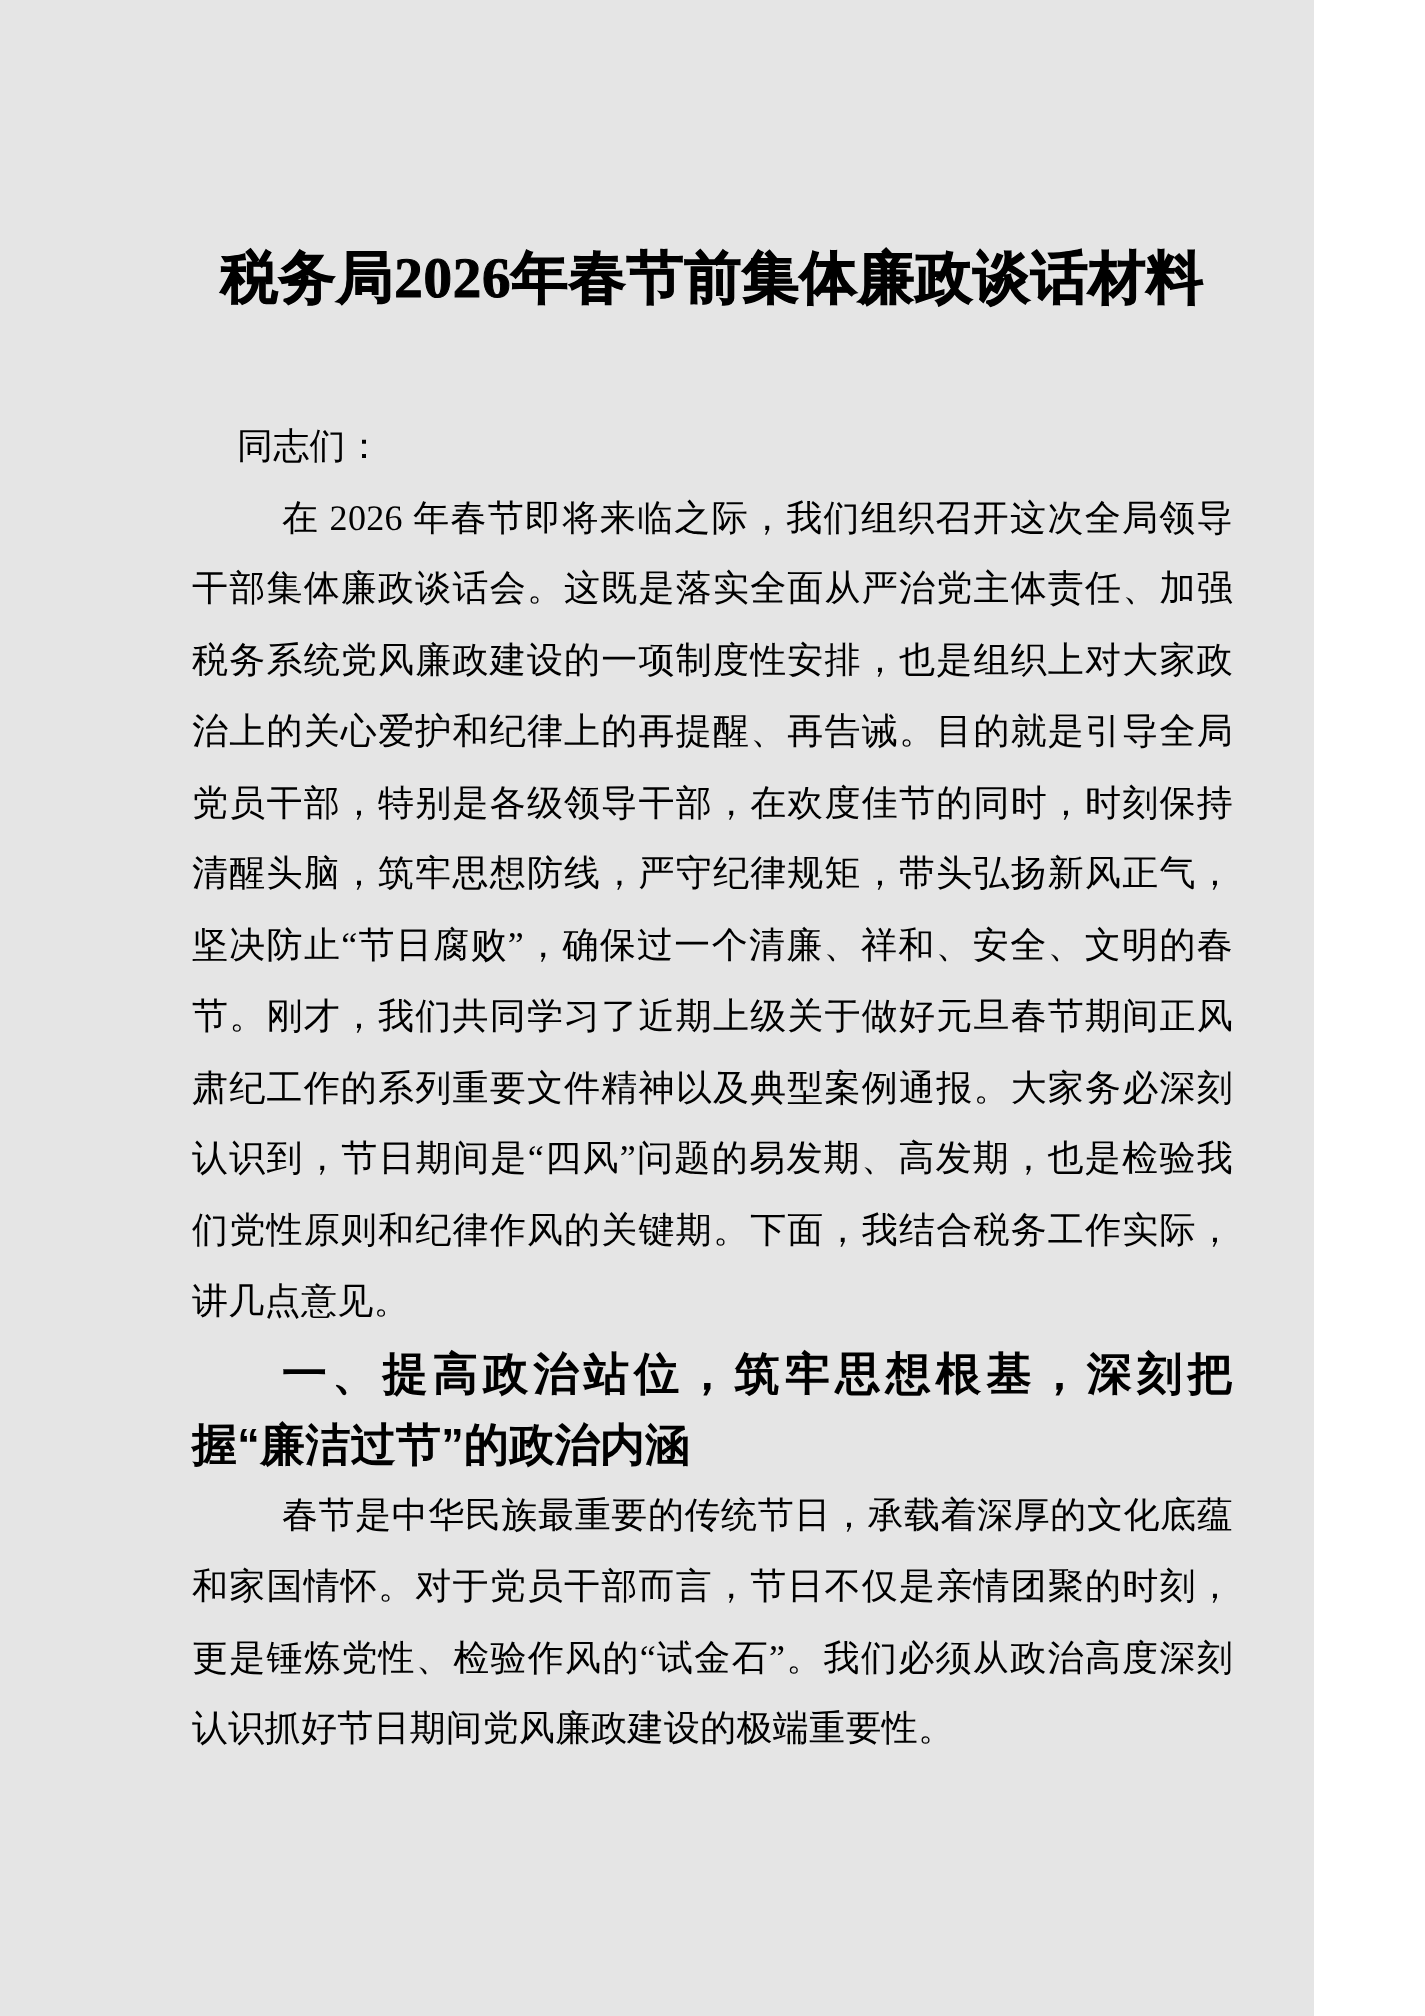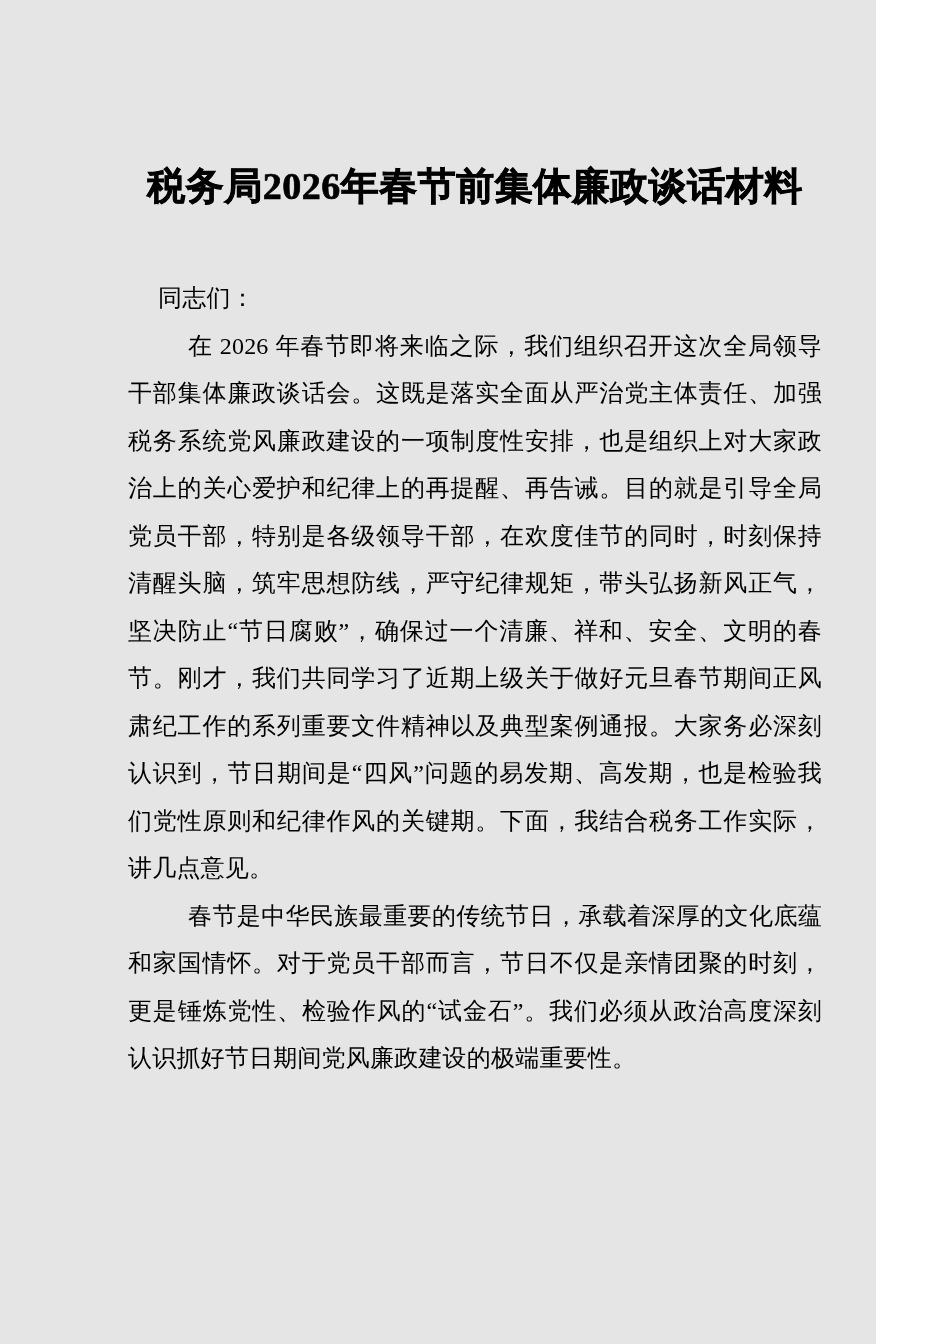--- a/index.html
+++ b/index.html
@@ -79,18 +79,19 @@
 <div id="page">
 
   <h1 class="doc-title">税务局2026年春节前集体廉政谈话材料</h1>
 
   <div class="doc-body">
 
     <p class="para salutation">同志们：</p>
 
     <p class="para">在 2026 年春节即将来临之际，我们组织召开这次全局领导干部集体廉政谈话会。这既是落实全面从严治党主体责任、加强税务系统党风廉政建设的一项制度性安排，也是组织上对大家政治上的关心爱护和纪律上的再提醒、再告诫。目的就是引导全局党员干部，特别是各级领导干部，在欢度佳节的同时，时刻保持清醒头脑，筑牢思想防线，严守纪律规矩，带头弘扬新风正气，坚决防止“节日腐败”，确保过一个清廉、祥和、安全、文明的春节。刚才，我们共同学习了近期上级关于做好元旦春节期间正风肃纪工作的系列重要文件精神以及典型案例通报。大家务必深刻认识到，节日期间是“四风”问题的易发期、高发期，也是检验我们党性原则和纪律作风的关键期。下面，我结合税务工作实际，讲几点意见。</p>
 
+    <p class="section-heading">一、提高政治站位，筑牢思想根基，深刻把握“廉洁过节”的政治内涵</p>
 
     <p class="para">春节是中华民族最重要的传统节日，承载着深厚的文化底蕴和家国情怀。对于党员干部而言，节日不仅是亲情团聚的时刻，更是锤炼党性、检验作风的“试金石”。我们必须从政治高度深刻认识抓好节日期间党风廉政建设的极端重要性。</p>
 
   </div>
 
 </div>
 
 </body></html>

